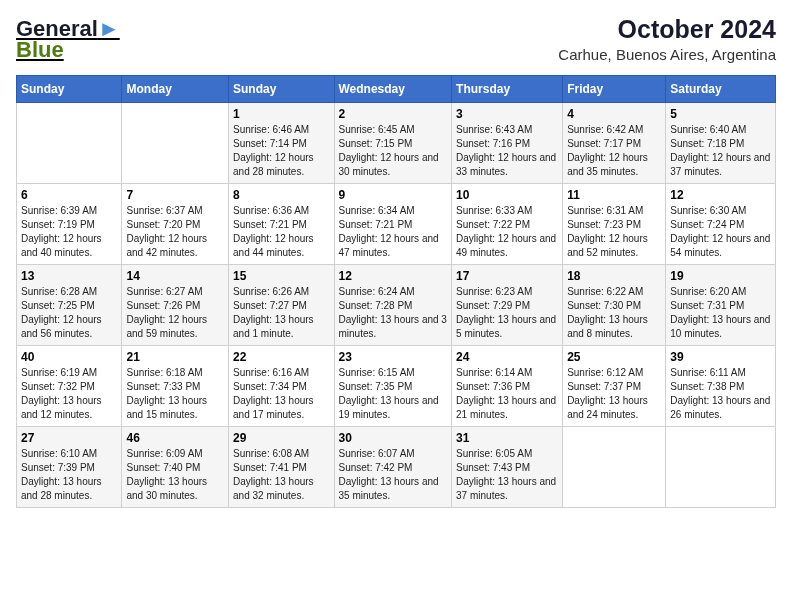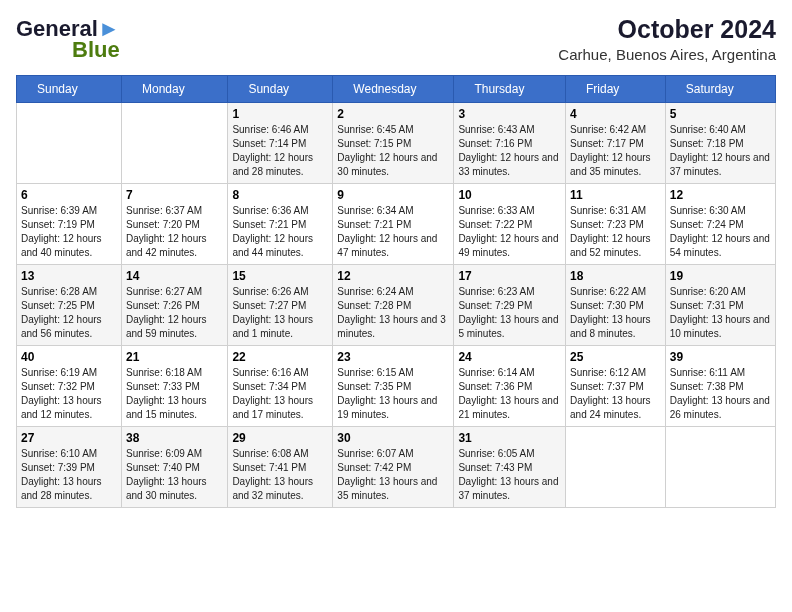--- a/index.html
+++ b/index.html
@@ -12,21 +12,22 @@
     }
     .header {
       display: flex;
       align-items: flex-start;
       justify-content: space-between;
       margin-bottom: 12px;
     }
     .logo {
       display: flex;
       flex-direction: column;
-      align-items: flex-end;
+      align-items: flex-start;
+      text-decoration: underline;
     }
     .title-block {
       text-align: right;
     }
     .month-title {
       font-size: 25px;
       font-weight: bold;
       color: #1a1a2e;
       line-height: 1.1;
     }
@@ -36,23 +37,23 @@
       margin-top: 2px;
     }
     table {
       width: 100%;
       border-collapse: collapse;
       font-size: 11px;
     }
     thead tr th {
       background-color: #3b6fc9;
       color: #fff;
-      font-weight: normal;
+      font-weight: bold;
       font-size: 12px;
-      padding: 6px 20px;
+      padding: 6px 4px;
       text-align: left;
       border: 1px solid #2a5ab0;
     }
     tbody tr {
       vertical-align: top;
     }
     tbody tr:nth-child(odd) {
       background-color: #f5f5f5;
     }
     tbody tr:nth-child(even) {
@@ -224,21 +225,21 @@
           <span class="day-num">39</span>
           <div class="day-info">Sunrise: 6:11 AM<br>Sunset: 7:38 PM<br>Daylight: 13 hours and 26 minutes.</div>
         </td>
       </tr>
       <tr>
         <td>
           <span class="day-num">27</span>
           <div class="day-info">Sunrise: 6:10 AM<br>Sunset: 7:39 PM<br>Daylight: 13 hours and 28 minutes.</div>
         </td>
         <td>
-          <span class="day-num">38</span>
+          <span class="day-num">46</span>
           <div class="day-info">Sunrise: 6:09 AM<br>Sunset: 7:40 PM<br>Daylight: 13 hours and 30 minutes.</div>
         </td>
         <td>
           <span class="day-num">29</span>
           <div class="day-info">Sunrise: 6:08 AM<br>Sunset: 7:41 PM<br>Daylight: 13 hours and 32 minutes.</div>
         </td>
         <td>
           <span class="day-num">30</span>
           <div class="day-info">Sunrise: 6:07 AM<br>Sunset: 7:42 PM<br>Daylight: 13 hours and 35 minutes.</div>
         </td>

